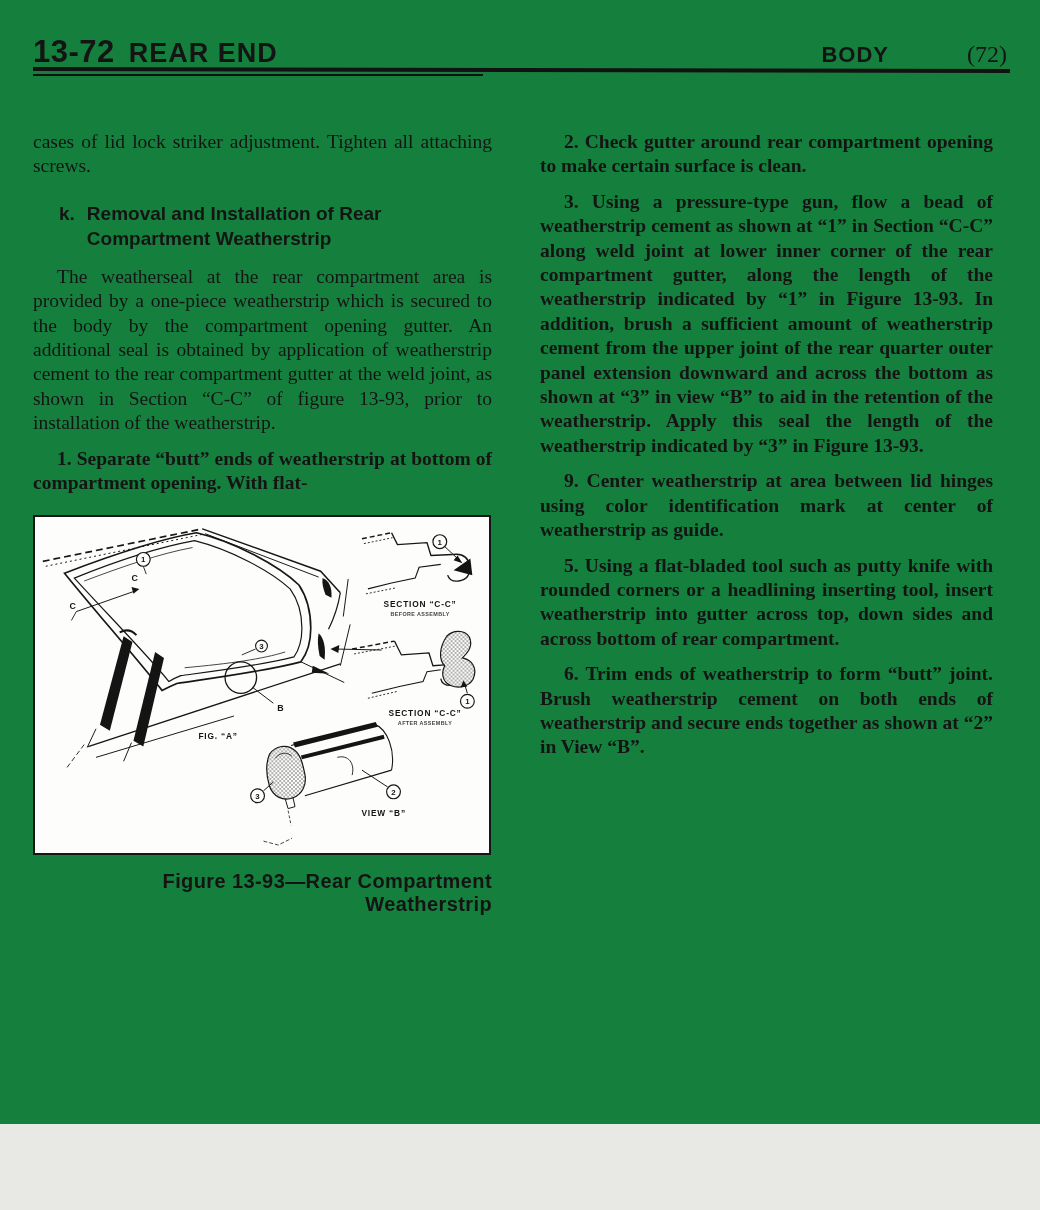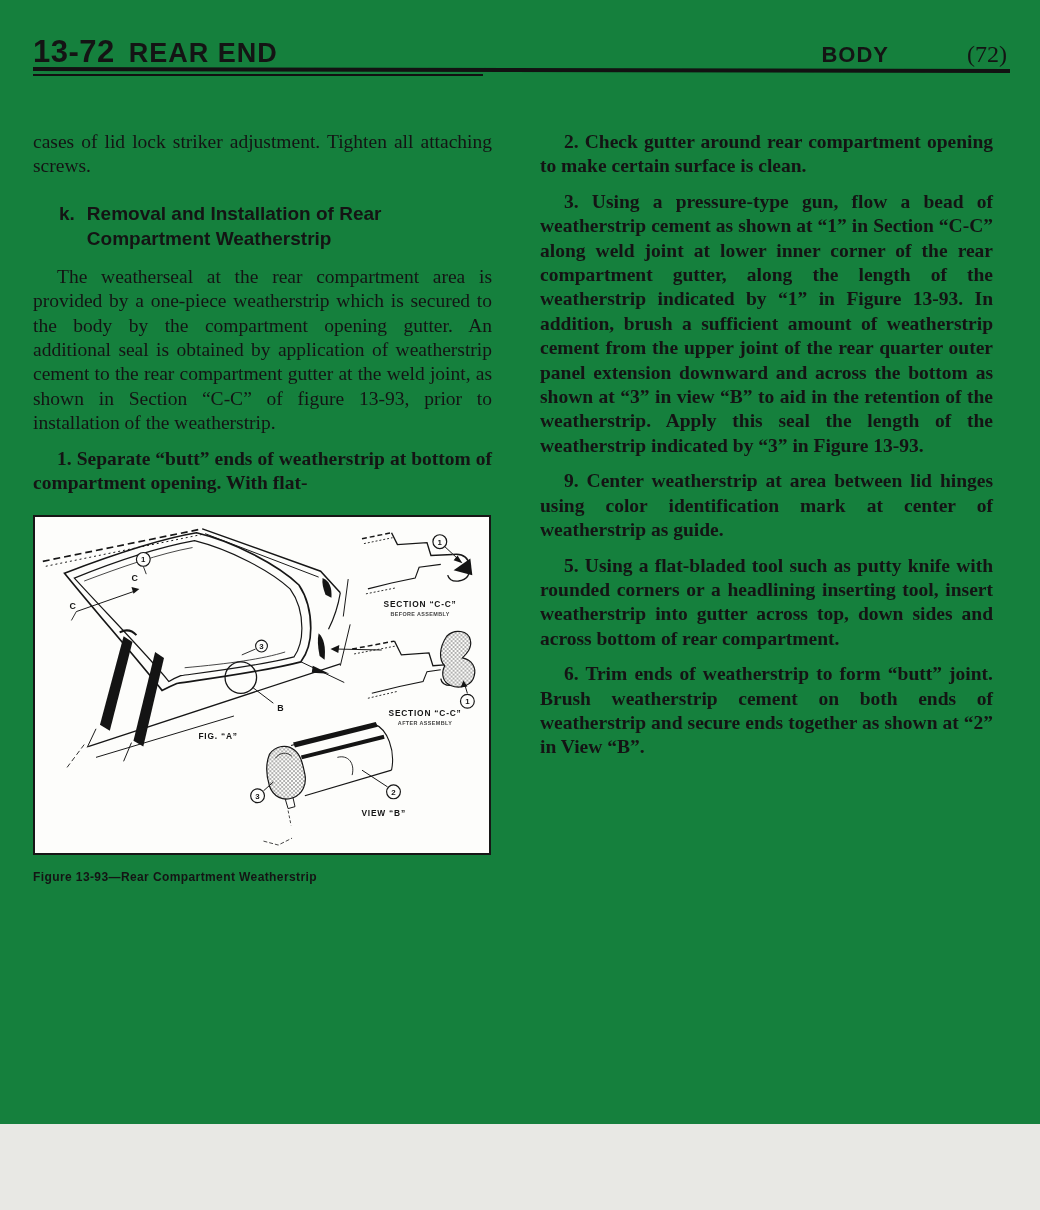--- a/index.html
+++ b/index.html
@@ -59,23 +59,23 @@
   
   .figure-box{
     margin-top:20px;
     width:452px;
     border:2.5px solid #161616;
     padding:1px;
     background:#fdfdfb;
   }
   .figure-caption{
     margin-top:15px;
-    text-align:left;
-    font-family:"Liberation Sans", sans-serif;
-    font-weight:bold;font-size:12px;letter-spacing:.4px;
+    text-align:right;
+    font-family:"Liberation Sans", sans-serif;
+    font-weight:bold;font-size:20px;letter-spacing:.4px;
   }
   svg text{
     font-family:"Liberation Sans", sans-serif;
     fill:#141414;
   }
   .svg-label{font-weight:bold;font-size:8.5px;letter-spacing:.8px;}
   .svg-sublabel{font-weight:bold;font-size:5.5px;letter-spacing:.4px;fill:#444;}
   .svg-callout{font-weight:bold;font-size:8px;}
   .svg-letter{font-weight:bold;font-size:9px;}
 </style>

